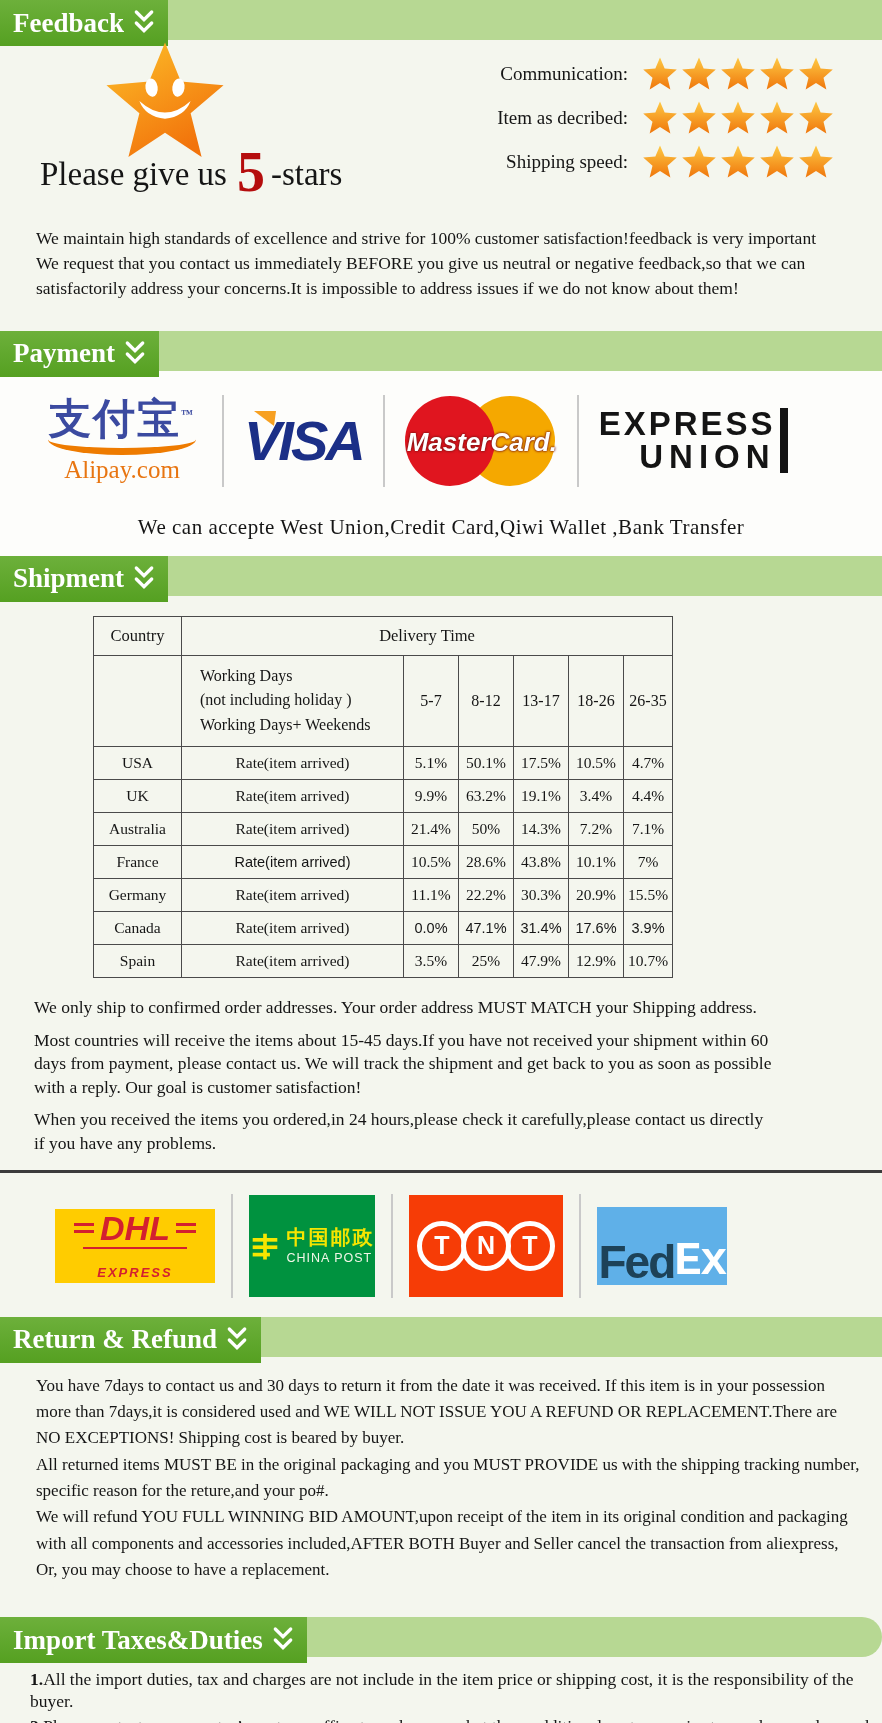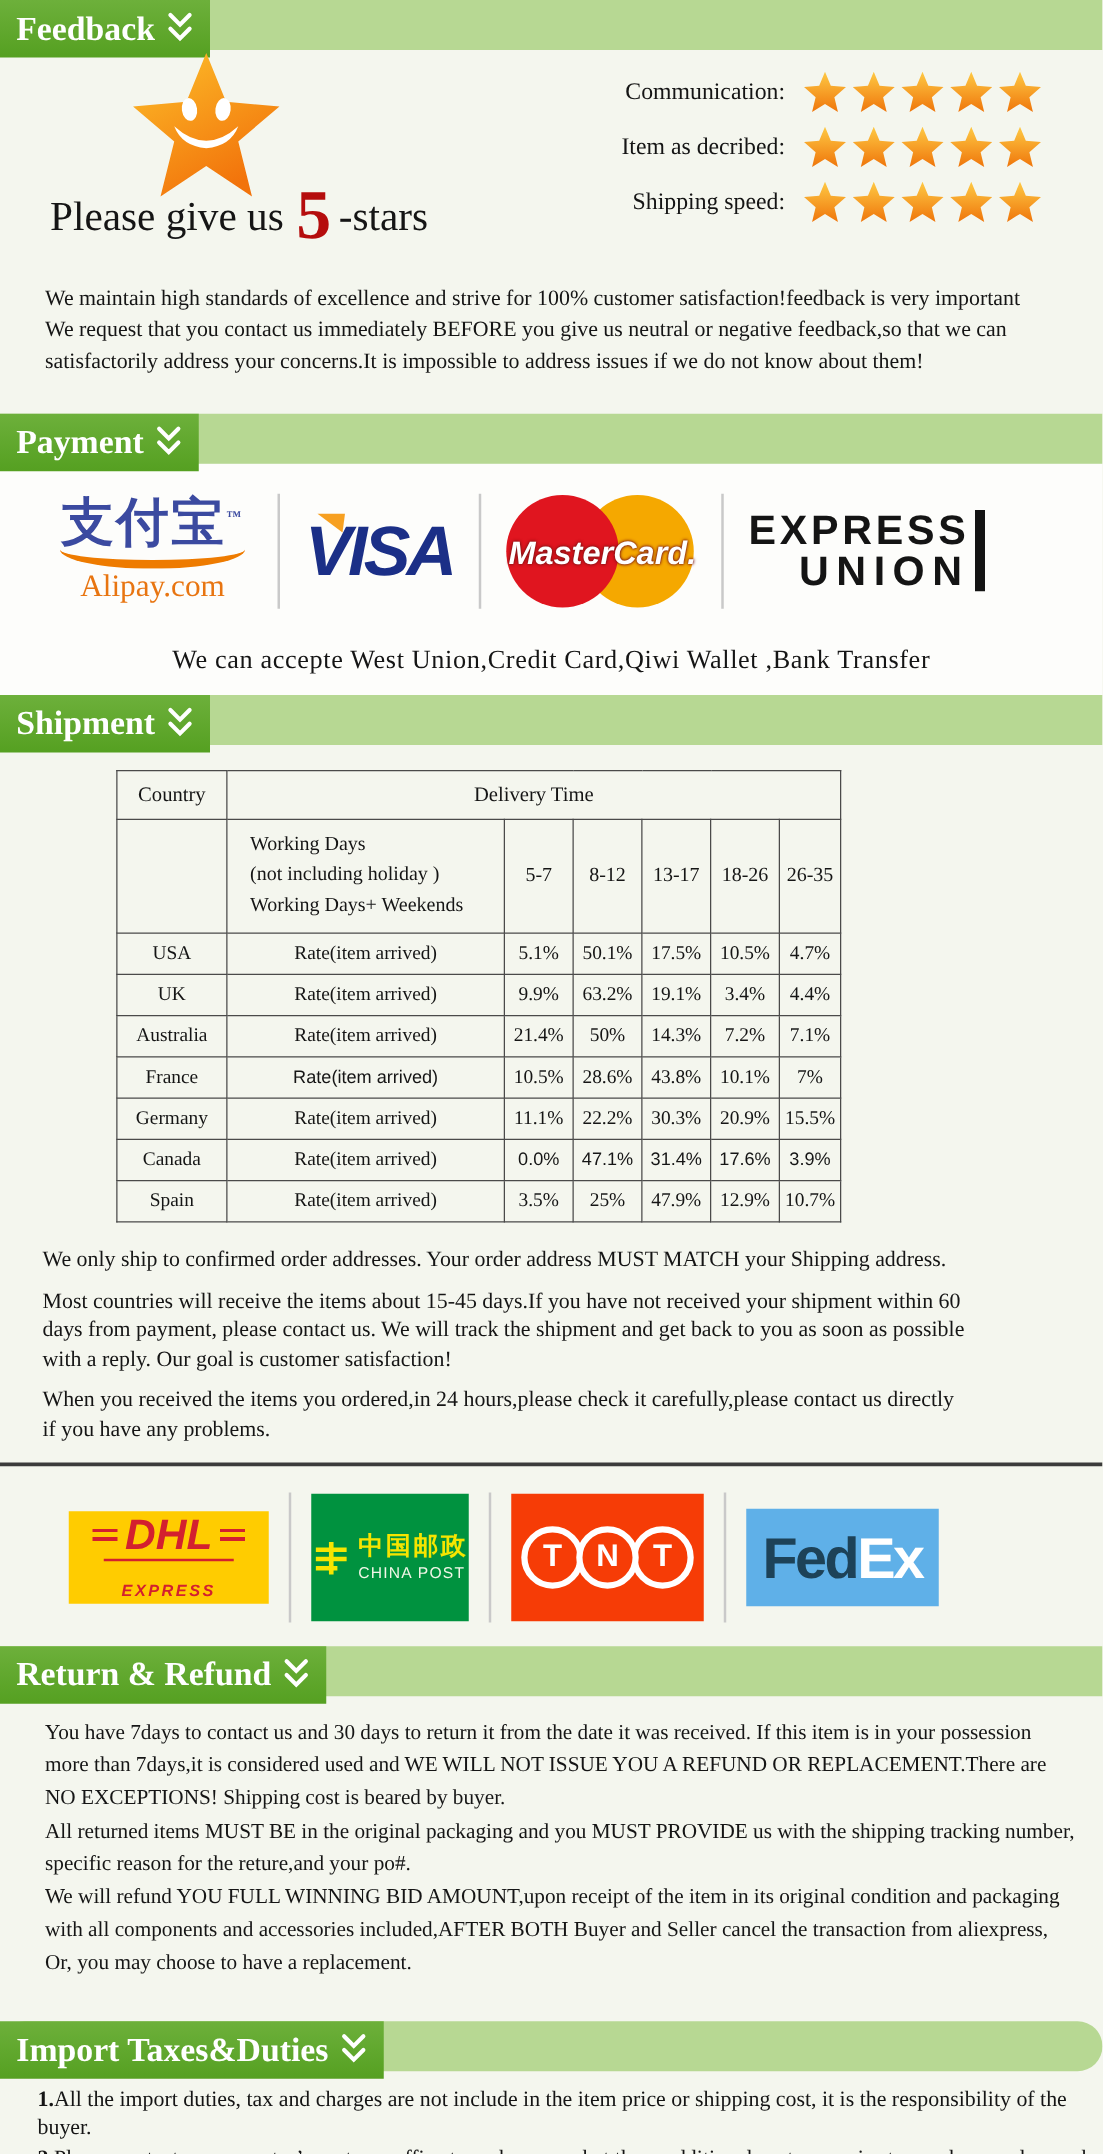--- a/index.html
+++ b/index.html
@@ -84,24 +84,24 @@
   .cpost{width:126px;height:102px;background:#00923f;display:flex;align-items:center;justify-content:center;gap:7px;}
   .cpost-emblem{flex:none;}
   .cpost-txt{display:flex;flex-direction:column;}
   .cpost-cn{color:#f6e500;font-weight:bold;font-size:20px;letter-spacing:2px;line-height:1.1;}
   .cpost-en{color:#f2f7e8;font-family:"Liberation Sans",sans-serif;font-size:12.5px;letter-spacing:1px;margin-top:3px;}
   .tnt{width:154px;height:102px;background:#f63c06;display:flex;align-items:center;justify-content:center;}
   .tnt-c{width:40px;height:40px;border:5px solid #fff;border-radius:50%;color:#fff;margin:0 -3px;
         font-family:"Liberation Sans",sans-serif;font-weight:900;font-size:25px;
         display:flex;align-items:center;justify-content:center;background:#f63c06;position:relative;}
   .tnt-c:nth-child(2){z-index:2;}
-  .fedex{width:154px;height:78px;background:#5fb0e8;display:flex;align-items:center;justify-content:center;
+  .fedex{width:130px;height:78px;background:#5fb0e8;display:flex;align-items:flex-end;justify-content:center;
         font-family:"Liberation Sans",sans-serif;font-weight:900;font-size:46px;letter-spacing:-2px;line-height:1;}
   .fedex .fed{color:#1d4258;}
-  .fedex .ex{color:#fff;}
+  .fedex .ex{color:#fff;font-family:Liberation Mono, monospace;}
   
   .mt-return{margin-top:14px;}
   .return-para{margin:16px 0 0 36px;width:846px;font-size:17px;line-height:1.55;white-space:pre-line;}
   .mt-import{margin-top:34px;border-radius:20px;}
   .tax-list{margin:12px 0 0 30px;width:846px;font-size:17.5px;line-height:1.24;}
   .tax-item{margin-bottom:3px;}
   .tax-item b{font-weight:bold;}
 </style>
 </head>
 <body>

